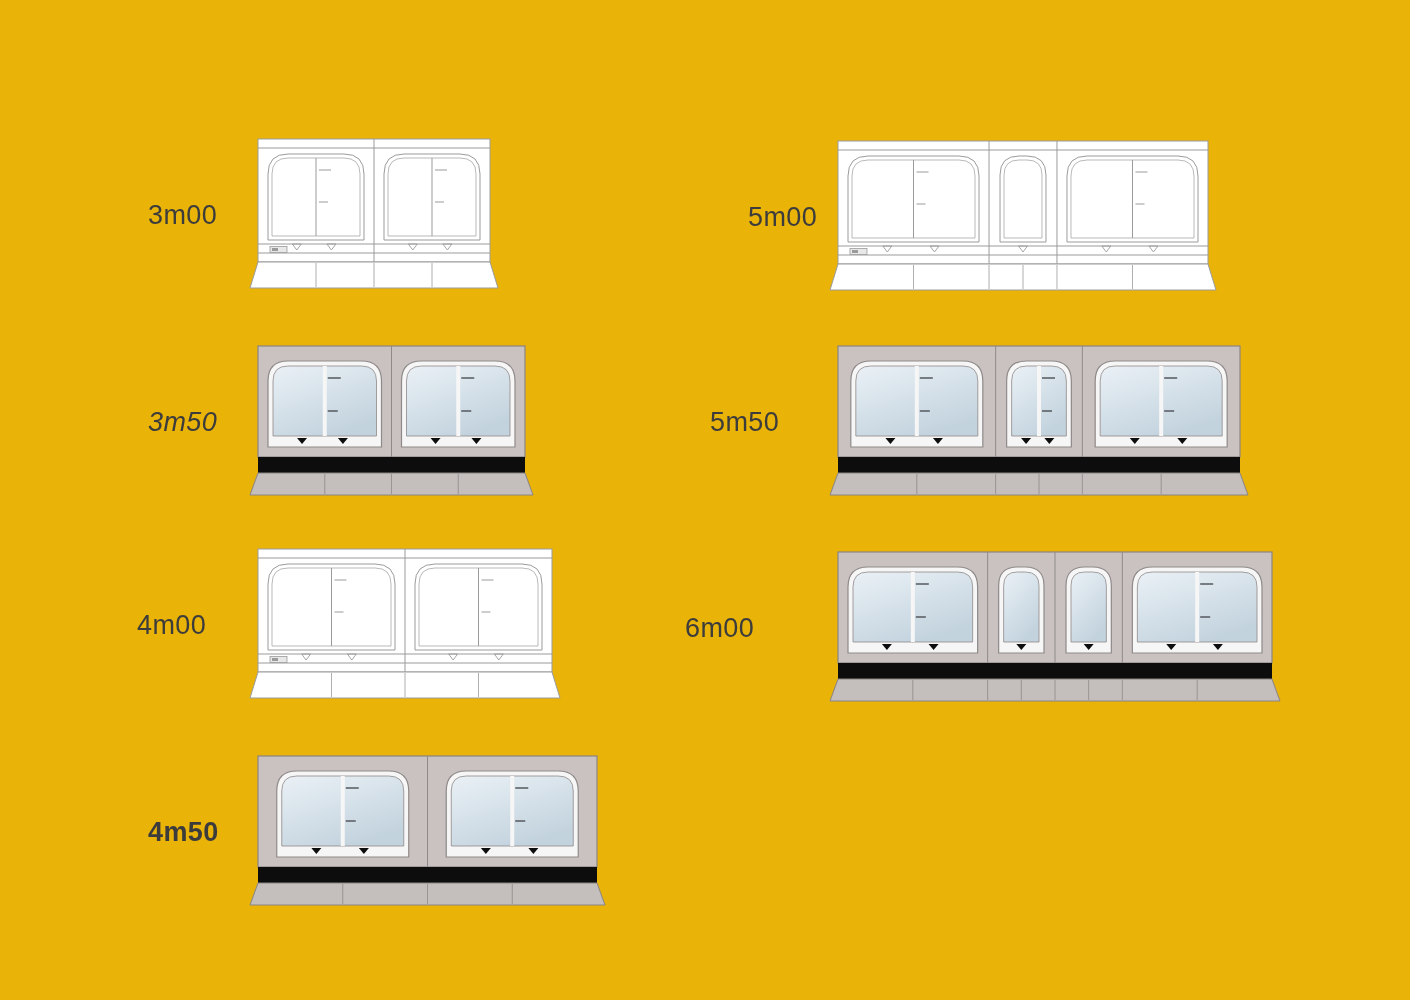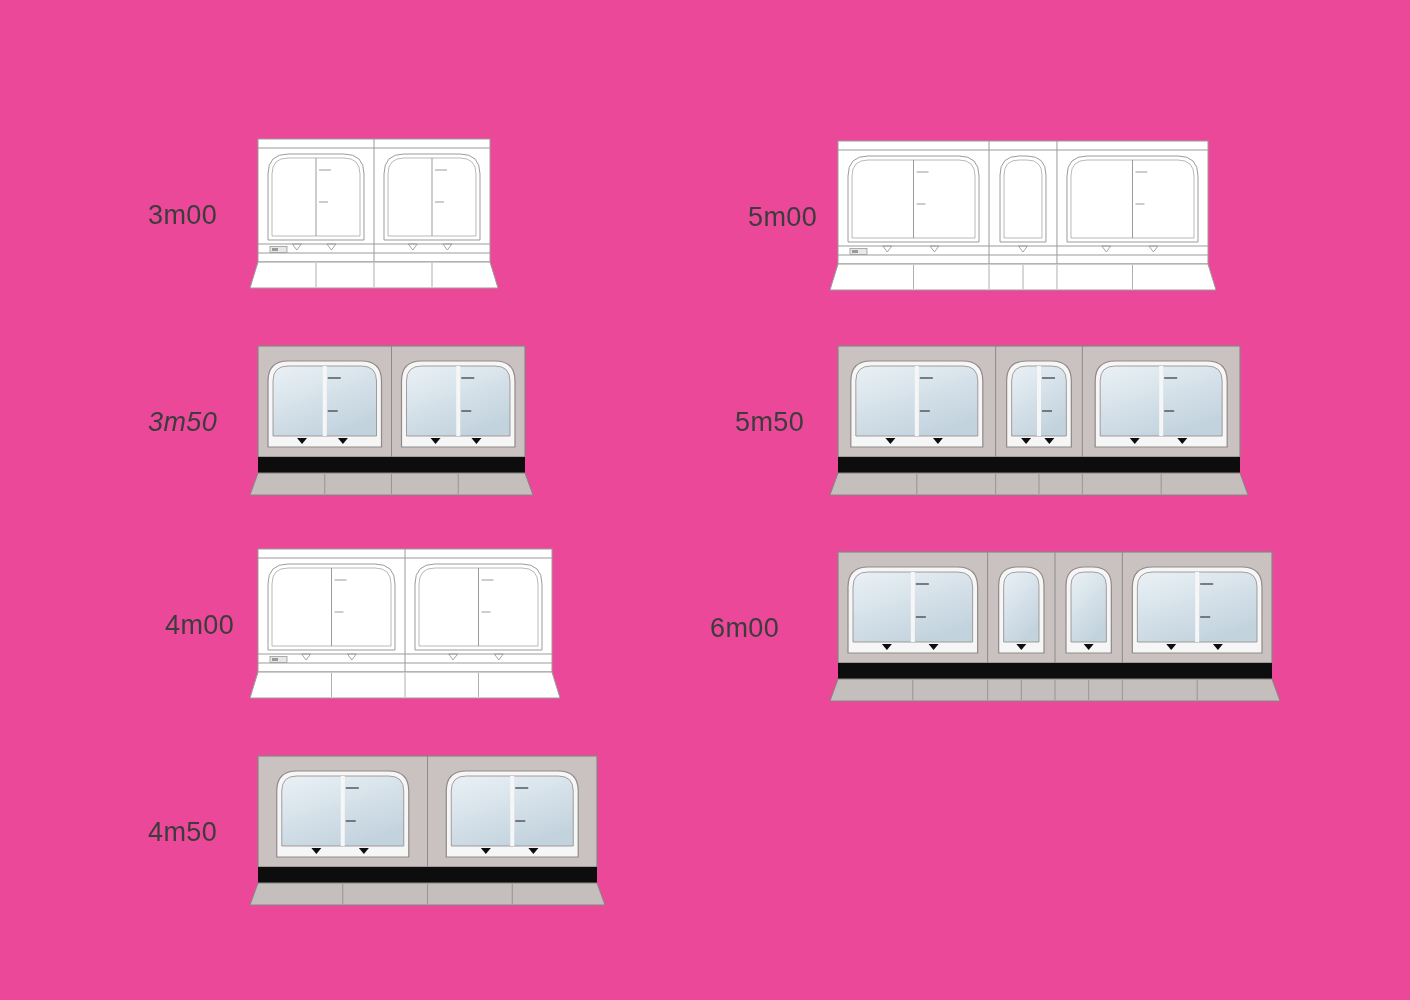--- a/index.html
+++ b/index.html
@@ -1,20 +1,20 @@
 <!DOCTYPE html>
 <html><head>
 <meta charset="utf-8">
 <style>
   html,body{margin:0;padding:0;}
   body{
     width:1410px;height:1000px;background:#ffffff;
     font-family:"Liberation Sans", sans-serif;
   }
-  #canvas{position:relative;width:1410px;height:1000px;overflow:hidden;background:#ec4899;}
+  #canvas{position:relative;width:1410px;height:1000px;overflow:hidden;background:#eab308;}
   .size-label{
     position:absolute;
     font-size:27px;
     color:#3c3c3c;
     letter-spacing:.4px;
     white-space:nowrap;
   }
   .panel{position:absolute;line-height:0;}
 </style>
 </head>
@@ -78,21 +78,21 @@
         <line x1="213.25" y1="33" x2="226.25" y2="33" stroke="#55585c" stroke-width="1.5"></line>
         <line x1="213.25" y1="66" x2="223.25" y2="66" stroke="#55585c" stroke-width="1.5"></line>
         <path d="M 182.55 93 L 192.55 93 L 187.55 99 Z" fill="#0d0d0d" stroke="none" stroke-width="0.9"></path>
         <path d="M 223.41 93 L 233.41 93 L 228.41 99 Z" fill="#0d0d0d" stroke="none" stroke-width="0.9"></path>
         <rect x="10" y="112" width="267" height="16" fill="#0d0d0d" stroke="none" stroke-width="0"></rect>
         <path d="M 10 128 L 277 128 L 285 150 L 2 150 Z" fill="#c4bebd" stroke="#8a8484" stroke-width="1"></path>
         <line x1="143.5" y1="129" x2="143.5" y2="149" stroke="#8f8989" stroke-width="0.8"></line>
         <line x1="76.75" y1="129" x2="76.75" y2="149" stroke="#8f8989" stroke-width="0.8"></line>
         <line x1="210.25" y1="129" x2="210.25" y2="149" stroke="#8f8989" stroke-width="0.8"></line>
       </svg></div>
-    <div class="size-label" style="left: 165px; top: 610px; color: rgb(60, 60, 60);">4m00</div>
+    <div class="size-label" style="left: 137px; top: 610px; color: rgb(60, 60, 60);">4m00</div>
     <div class="panel" style="left: 248px; top: 548px;"><svg width="314" height="152" viewBox="0 0 314 152" xmlns="http://www.w3.org/2000/svg">
         <defs>
           <linearGradient id="glass2" x1="0" y1="0" x2="0.55" y2="1">
             <stop offset="0" stop-color="#eaf1f6"></stop>
             <stop offset="1" stop-color="#c3d3de"></stop>
           </linearGradient>
         </defs>
         <rect x="10" y="1" width="294" height="123" fill="#ffffff" stroke="#9b9b9b" stroke-width="1"></rect>
         <line x1="10" y1="10" x2="304" y2="10" stroke="#9b9b9b" stroke-width="1"></line>
         <line x1="157" y1="1" x2="157" y2="124" stroke="#9b9b9b" stroke-width="1"></line>
@@ -112,21 +112,21 @@
         <path d="M 246.32 106 L 255.32 106 L 250.82 112 Z" fill="#ffffff" stroke="#9b9b9b" stroke-width="0.9"></path>
         <line x1="10" y1="106" x2="304" y2="106" stroke="#9b9b9b" stroke-width="1"></line>
         <line x1="10" y1="115" x2="304" y2="115" stroke="#9b9b9b" stroke-width="1"></line>
         <rect x="22" y="108.5" width="17" height="6" fill="#e8e8e8" stroke="#9b9b9b" stroke-width="0.8"></rect>
         <rect x="24" y="110" width="6" height="3" fill="#9b9b9b" stroke="none" stroke-width="0"></rect>
         <path d="M 10 124 L 304 124 L 312 150 L 2 150 Z" fill="#ffffff" stroke="#9b9b9b" stroke-width="1"></path>
         <line x1="157" y1="125" x2="157" y2="149" stroke="#9b9b9b" stroke-width="0.8"></line>
         <line x1="83.5" y1="125" x2="83.5" y2="149" stroke="#9b9b9b" stroke-width="0.8"></line>
         <line x1="230.5" y1="125" x2="230.5" y2="149" stroke="#9b9b9b" stroke-width="0.8"></line>
       </svg></div>
-    <div class="size-label" style="left: 148px; top: 817px; color: rgb(60, 60, 60);">4m50</div>
+    <div class="size-label" style="left: 148px; top: 817px; color: rgb(60, 60, 60); font-weight: bold;">4m50</div>
     <div class="panel" style="left: 248px; top: 755px;"><svg width="359" height="152" viewBox="0 0 359 152" xmlns="http://www.w3.org/2000/svg">
         <defs>
           <linearGradient id="glass3" x1="0" y1="0" x2="0.55" y2="1">
             <stop offset="0" stop-color="#eaf1f6"></stop>
             <stop offset="1" stop-color="#c3d3de"></stop>
           </linearGradient>
         </defs>
         <rect x="10" y="1" width="339" height="111" fill="#c9c2c1" stroke="#8a8484" stroke-width="1.2"></rect>
         <line x1="179.5" y1="1" x2="179.5" y2="112" stroke="#8f8989" stroke-width="1"></line>
         <path d="M 28.75 102 L 28.75 36 Q 28.75 16 48.75 16 L 140.75 16 Q 160.75 16 160.75 36 L 160.75 102 Z" fill="#f7f6f6" stroke="#8f8989" stroke-width="1.2"></path>
@@ -182,21 +182,21 @@
         <line x1="10" y1="115" x2="380" y2="115" stroke="#9b9b9b" stroke-width="1"></line>
         <rect x="22" y="108.5" width="17" height="6" fill="#e8e8e8" stroke="#9b9b9b" stroke-width="0.8"></rect>
         <rect x="24" y="110" width="6" height="3" fill="#9b9b9b" stroke="none" stroke-width="0"></rect>
         <path d="M 10 124 L 380 124 L 388 150 L 2 150 Z" fill="#ffffff" stroke="#9b9b9b" stroke-width="1"></path>
         <line x1="161.0204081632653" y1="125" x2="161.0204081632653" y2="149" stroke="#9b9b9b" stroke-width="0.8"></line>
         <line x1="228.9795918367347" y1="125" x2="228.9795918367347" y2="149" stroke="#9b9b9b" stroke-width="0.8"></line>
         <line x1="85.51020408163265" y1="125" x2="85.51020408163265" y2="149" stroke="#9b9b9b" stroke-width="0.8"></line>
         <line x1="195" y1="125" x2="195" y2="149" stroke="#9b9b9b" stroke-width="0.8"></line>
         <line x1="304.48979591836735" y1="125" x2="304.48979591836735" y2="149" stroke="#9b9b9b" stroke-width="0.8"></line>
       </svg></div>
-    <div class="size-label" style="left: 735px; top: 407px; color: rgb(60, 60, 60);">5m50</div>
+    <div class="size-label" style="left: 710px; top: 407px; color: rgb(60, 60, 60);">5m50</div>
     <div class="panel" style="left: 828px; top: 345px;"><svg width="422" height="152" viewBox="0 0 422 152" xmlns="http://www.w3.org/2000/svg">
         <defs>
           <linearGradient id="glass5" x1="0" y1="0" x2="0.55" y2="1">
             <stop offset="0" stop-color="#eaf1f6"></stop>
             <stop offset="1" stop-color="#c3d3de"></stop>
           </linearGradient>
         </defs>
         <rect x="10" y="1" width="402" height="111" fill="#c9c2c1" stroke="#8a8484" stroke-width="1.2"></rect>
         <line x1="167.64705882352942" y1="1" x2="167.64705882352942" y2="112" stroke="#8f8989" stroke-width="1"></line>
         <line x1="254.3529411764706" y1="1" x2="254.3529411764706" y2="112" stroke="#8f8989" stroke-width="1"></line>
@@ -222,21 +222,21 @@
         <path d="M 301.7764705882353 93 L 311.7764705882353 93 L 306.7764705882353 99 Z" fill="#0d0d0d" stroke="none" stroke-width="0.9"></path>
         <path d="M 349.2964705882353 93 L 359.2964705882353 93 L 354.2964705882353 99 Z" fill="#0d0d0d" stroke="none" stroke-width="0.9"></path>
         <rect x="10" y="112" width="402" height="16" fill="#0d0d0d" stroke="none" stroke-width="0"></rect>
         <path d="M 10 128 L 412 128 L 420 150 L 2 150 Z" fill="#c4bebd" stroke="#8a8484" stroke-width="1"></path>
         <line x1="167.64705882352942" y1="129" x2="167.64705882352942" y2="149" stroke="#8f8989" stroke-width="0.8"></line>
         <line x1="254.3529411764706" y1="129" x2="254.3529411764706" y2="149" stroke="#8f8989" stroke-width="0.8"></line>
         <line x1="88.82352941176471" y1="129" x2="88.82352941176471" y2="149" stroke="#8f8989" stroke-width="0.8"></line>
         <line x1="211" y1="129" x2="211" y2="149" stroke="#8f8989" stroke-width="0.8"></line>
         <line x1="333.1764705882353" y1="129" x2="333.1764705882353" y2="149" stroke="#8f8989" stroke-width="0.8"></line>
       </svg></div>
-    <div class="size-label" style="left: 710px; top: 613px; color: rgb(60, 60, 60);">6m00</div>
+    <div class="size-label" style="left: 685px; top: 613px; color: rgb(60, 60, 60);">6m00</div>
     <div class="panel" style="left: 828px; top: 551px;"><svg width="454" height="152" viewBox="0 0 454 152" xmlns="http://www.w3.org/2000/svg">
         <defs>
           <linearGradient id="glass6" x1="0" y1="0" x2="0.55" y2="1">
             <stop offset="0" stop-color="#eaf1f6"></stop>
             <stop offset="1" stop-color="#c3d3de"></stop>
           </linearGradient>
         </defs>
         <rect x="10" y="1" width="434" height="111" fill="#c9c2c1" stroke="#8a8484" stroke-width="1.2"></rect>
         <line x1="159.6551724137931" y1="1" x2="159.6551724137931" y2="112" stroke="#8f8989" stroke-width="1"></line>
         <line x1="227" y1="1" x2="227" y2="112" stroke="#8f8989" stroke-width="1"></line>

